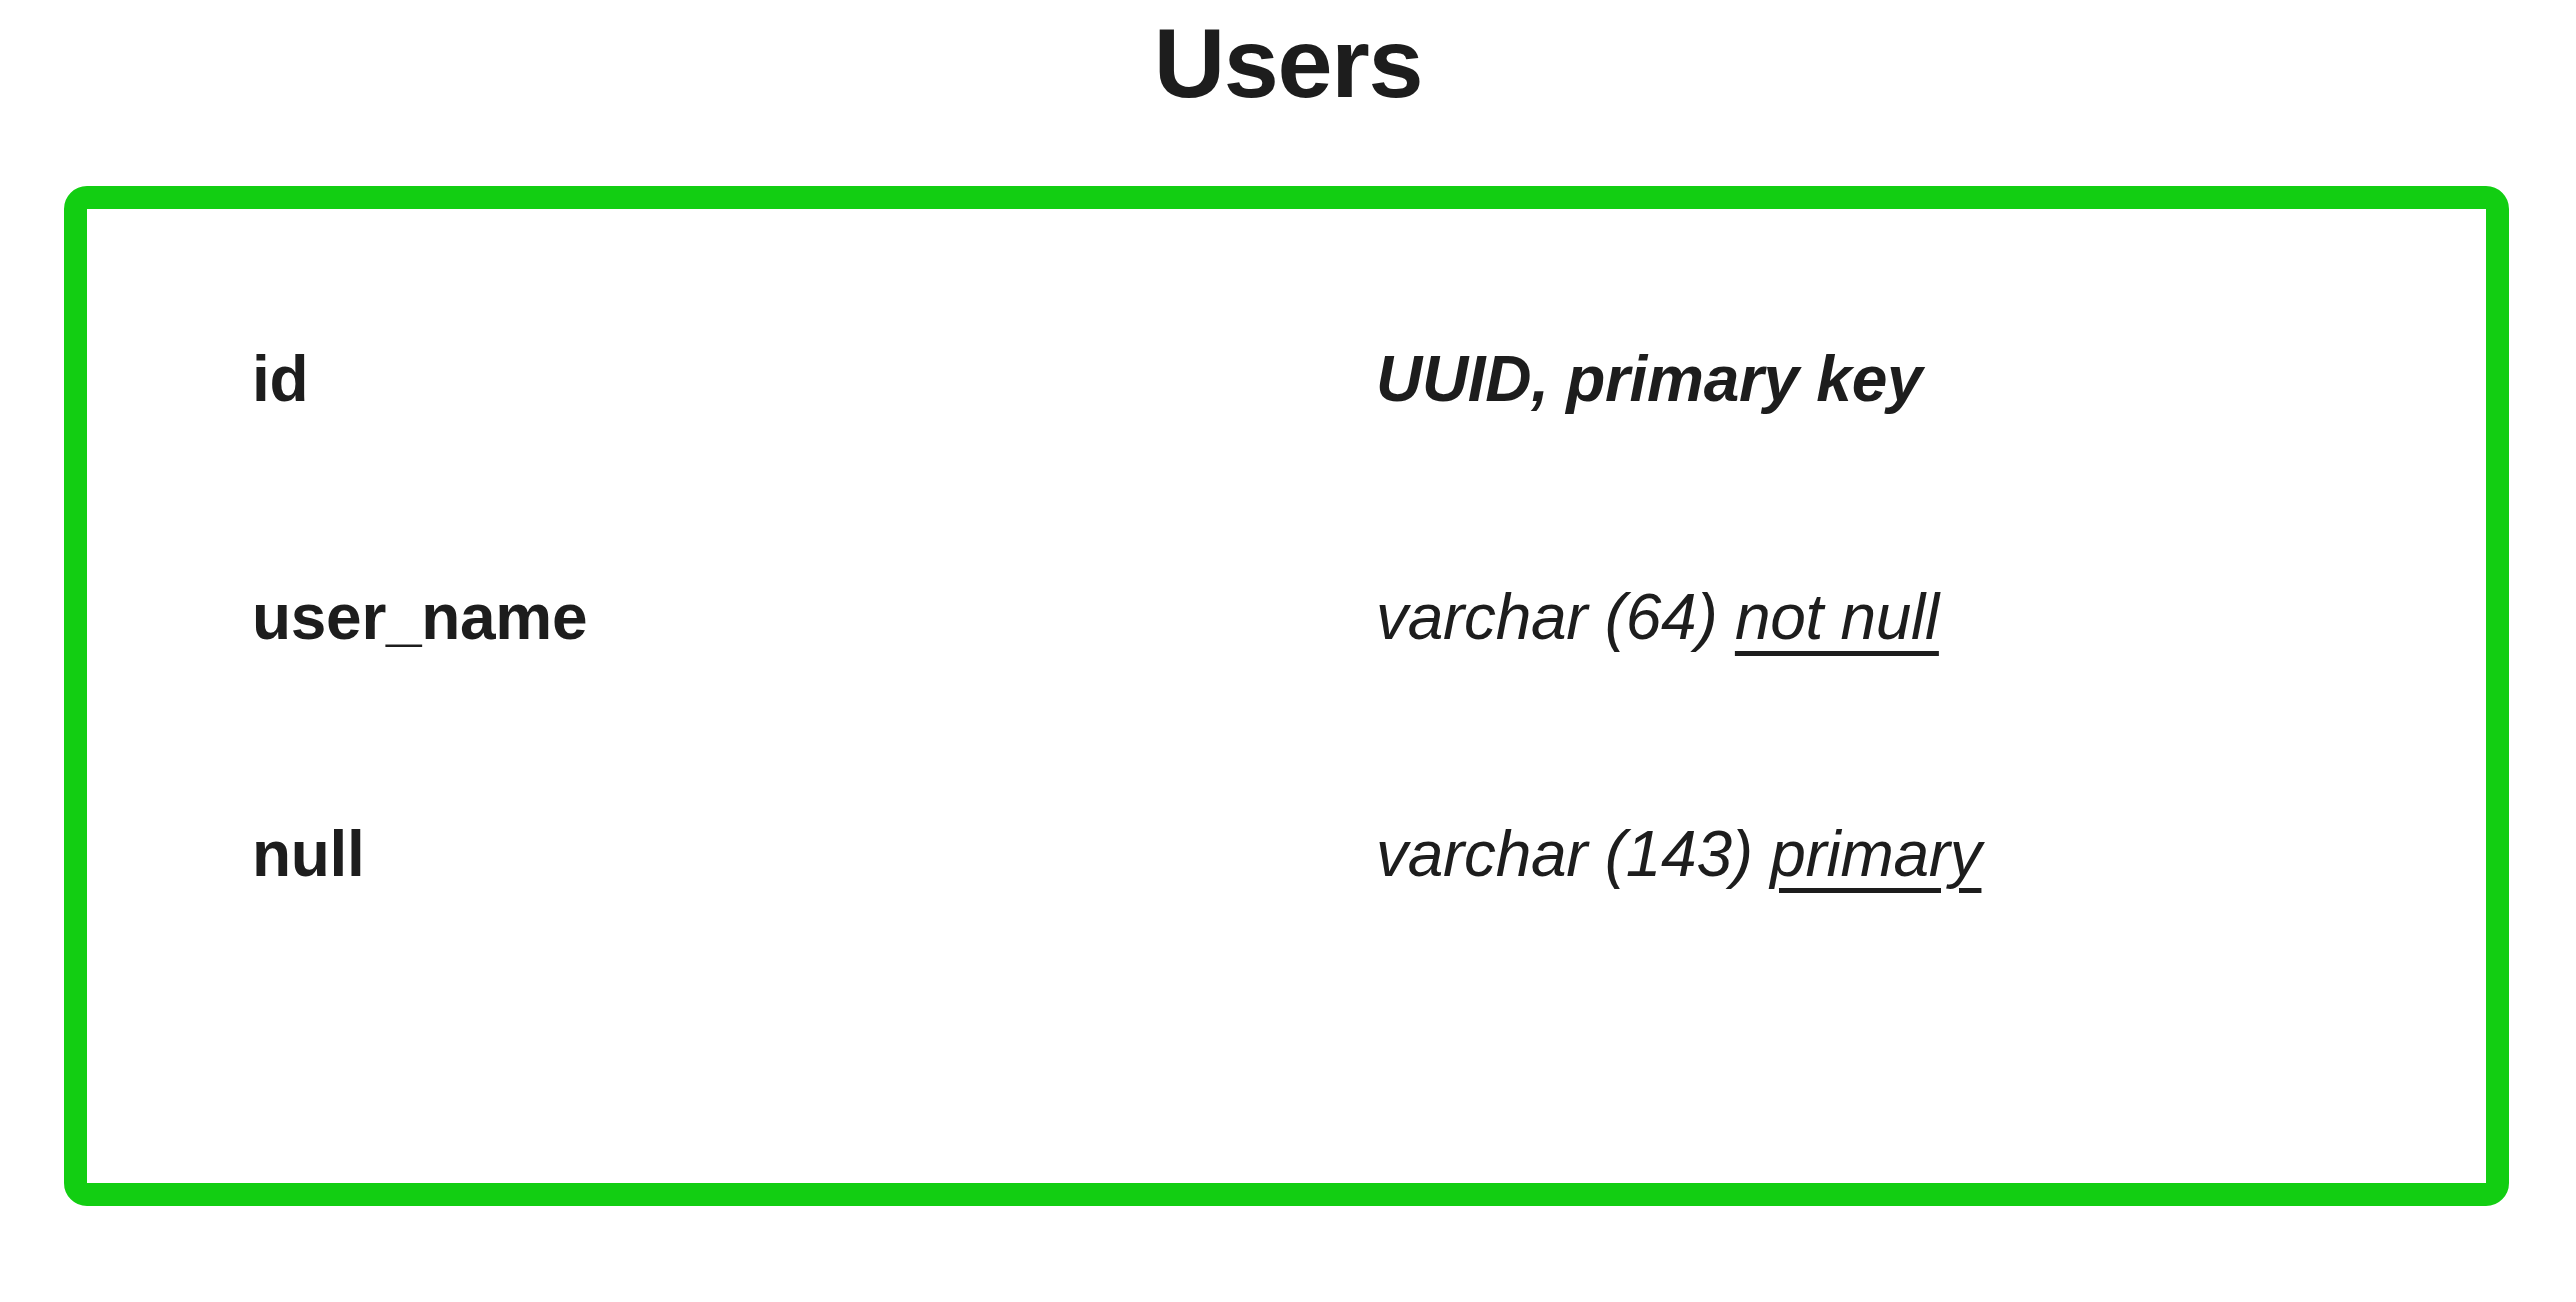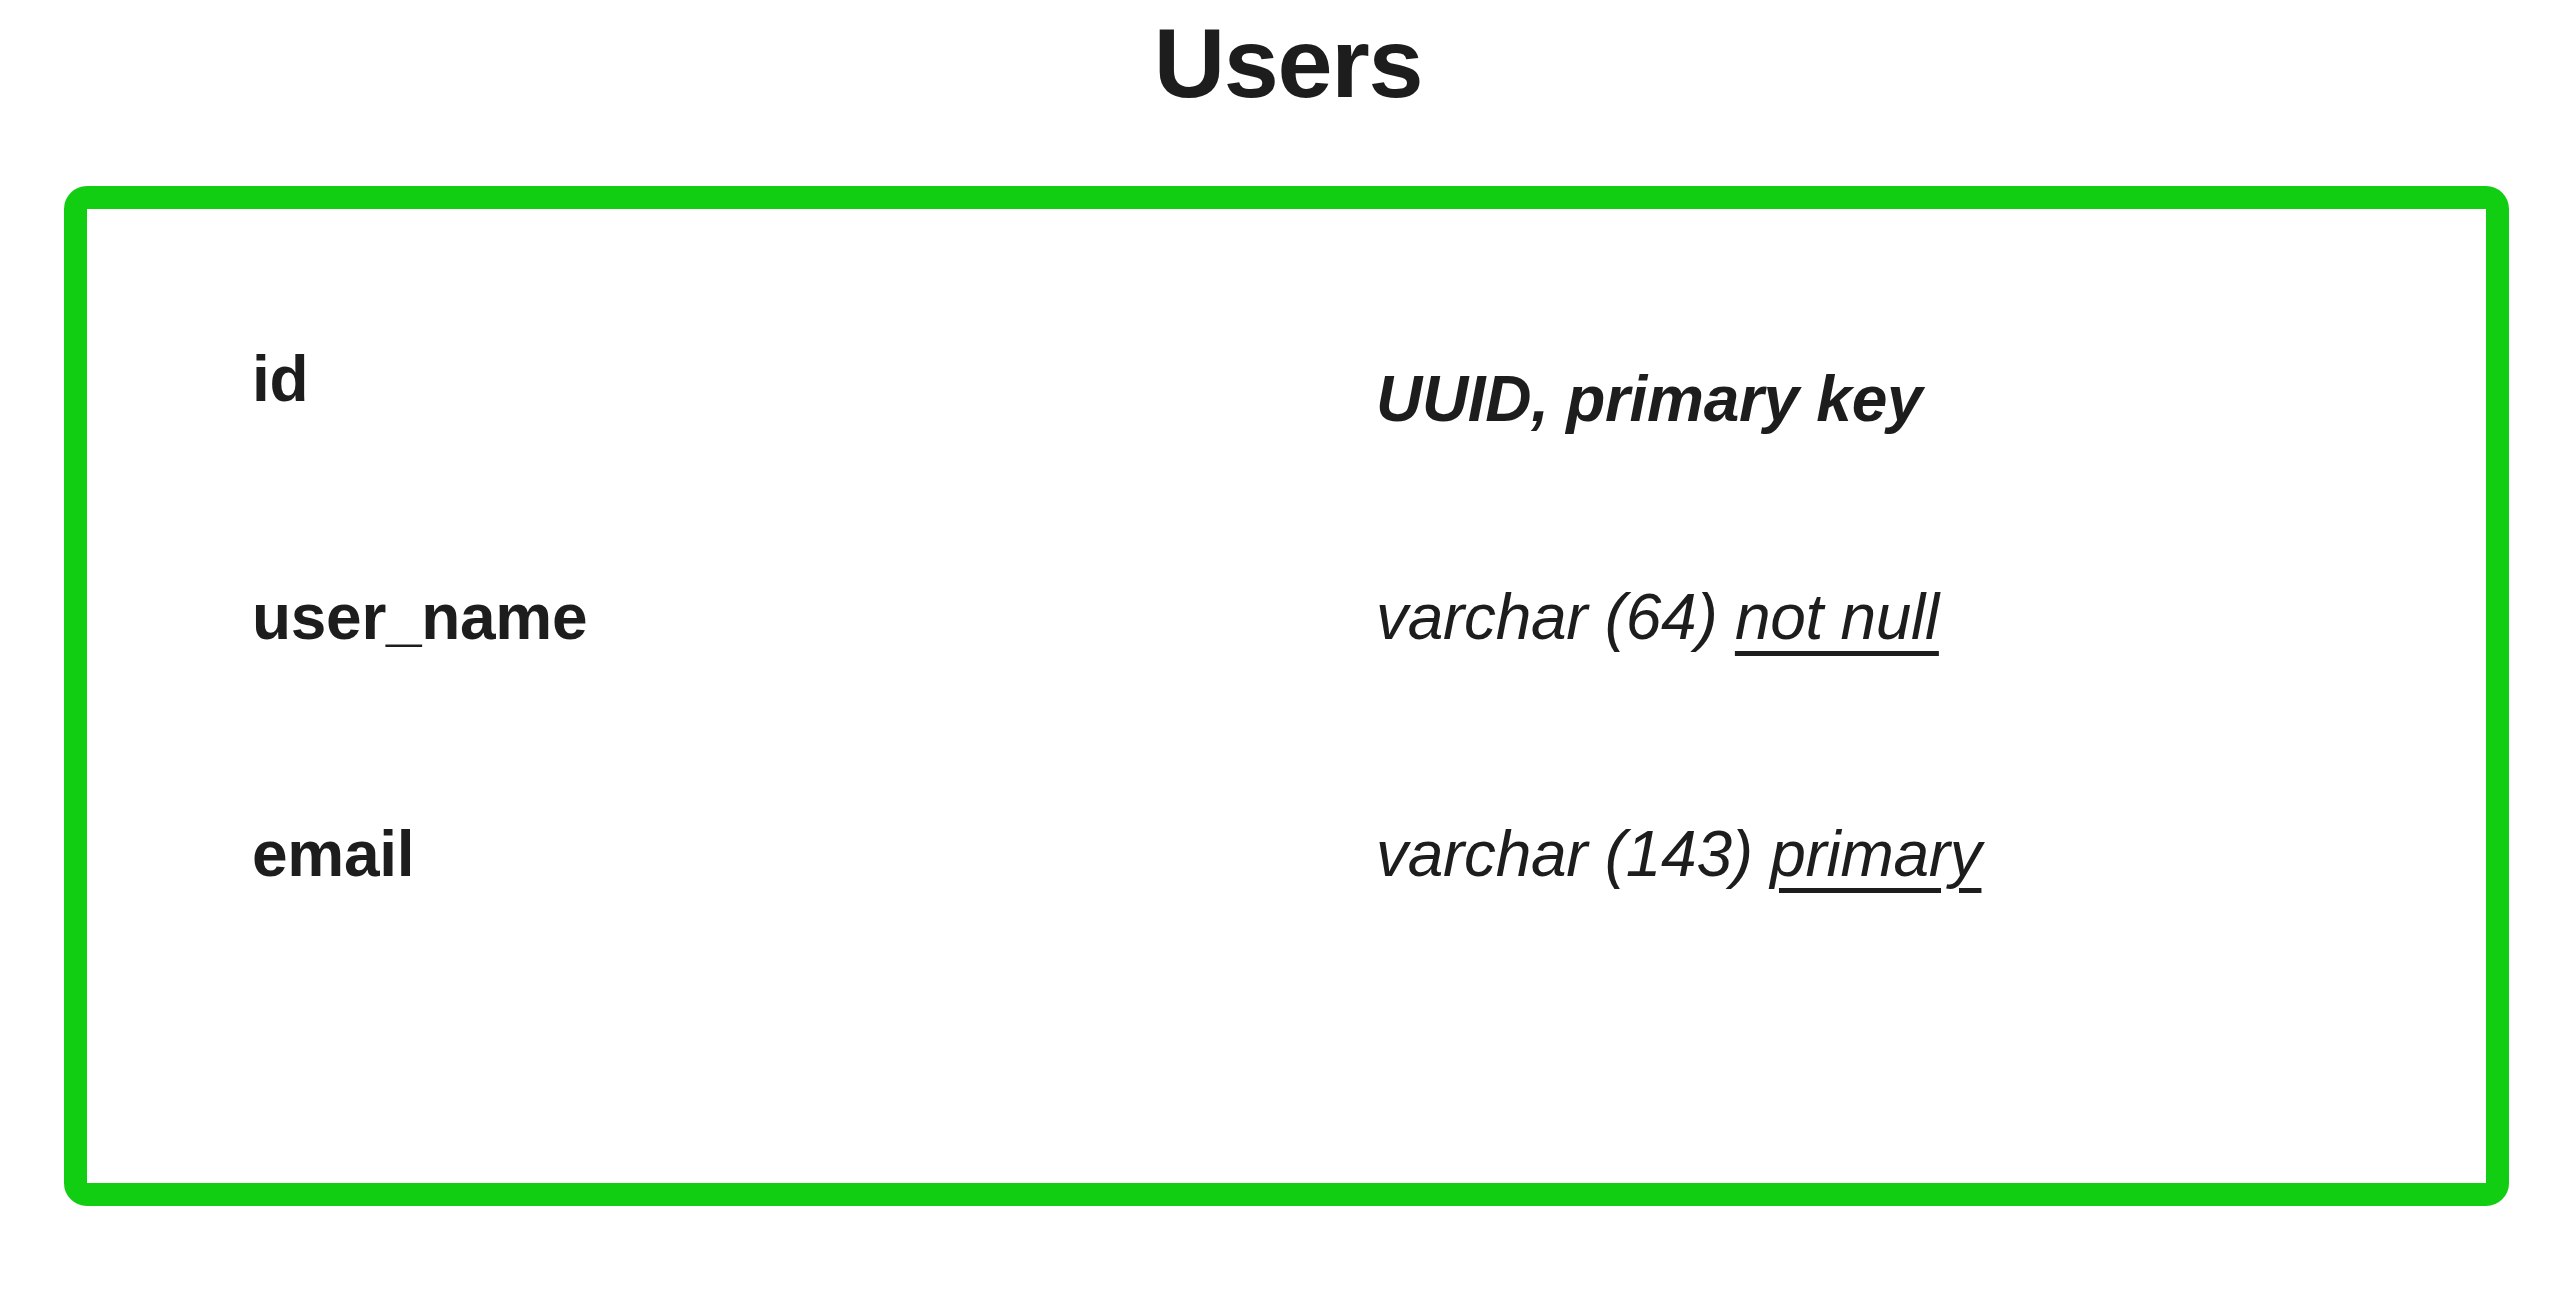--- a/index.html
+++ b/index.html
@@ -92,21 +92,20 @@
     color: #1d1d1d;
     line-height: 1;
     white-space: nowrap;
     letter-spacing: -0.3px;
     font-style: italic;
   }
 
   .field-type.is-italic {
     font-style: italic;
     font-weight: 700;
-    margin-top: 20px;
   }
 
   .field-type .type-base {
     font-style: inherit;
   }
 
   .field-type .type-constraint {
     text-decoration: underline;
     text-underline-offset: 0.18em;
     text-decoration-thickness: 4.7px;
@@ -130,21 +129,21 @@
       </div>
 
       <div class="field-row r1">
         <span class="field-name">user_name</span>
         <span class="field-type">
           <span class="type-base">varchar (64) </span><span class="type-constraint">not null</span>
         </span>
       </div>
 
       <div class="field-row r2">
-        <span class="field-name">email</span>
+        <span class="field-name">null</span>
         <span class="field-type">
           <span class="type-base">varchar (143) </span><span class="type-constraint">primary</span>
         </span>
       </div>
 
     </div>
   </div>
 
 </div>
 

